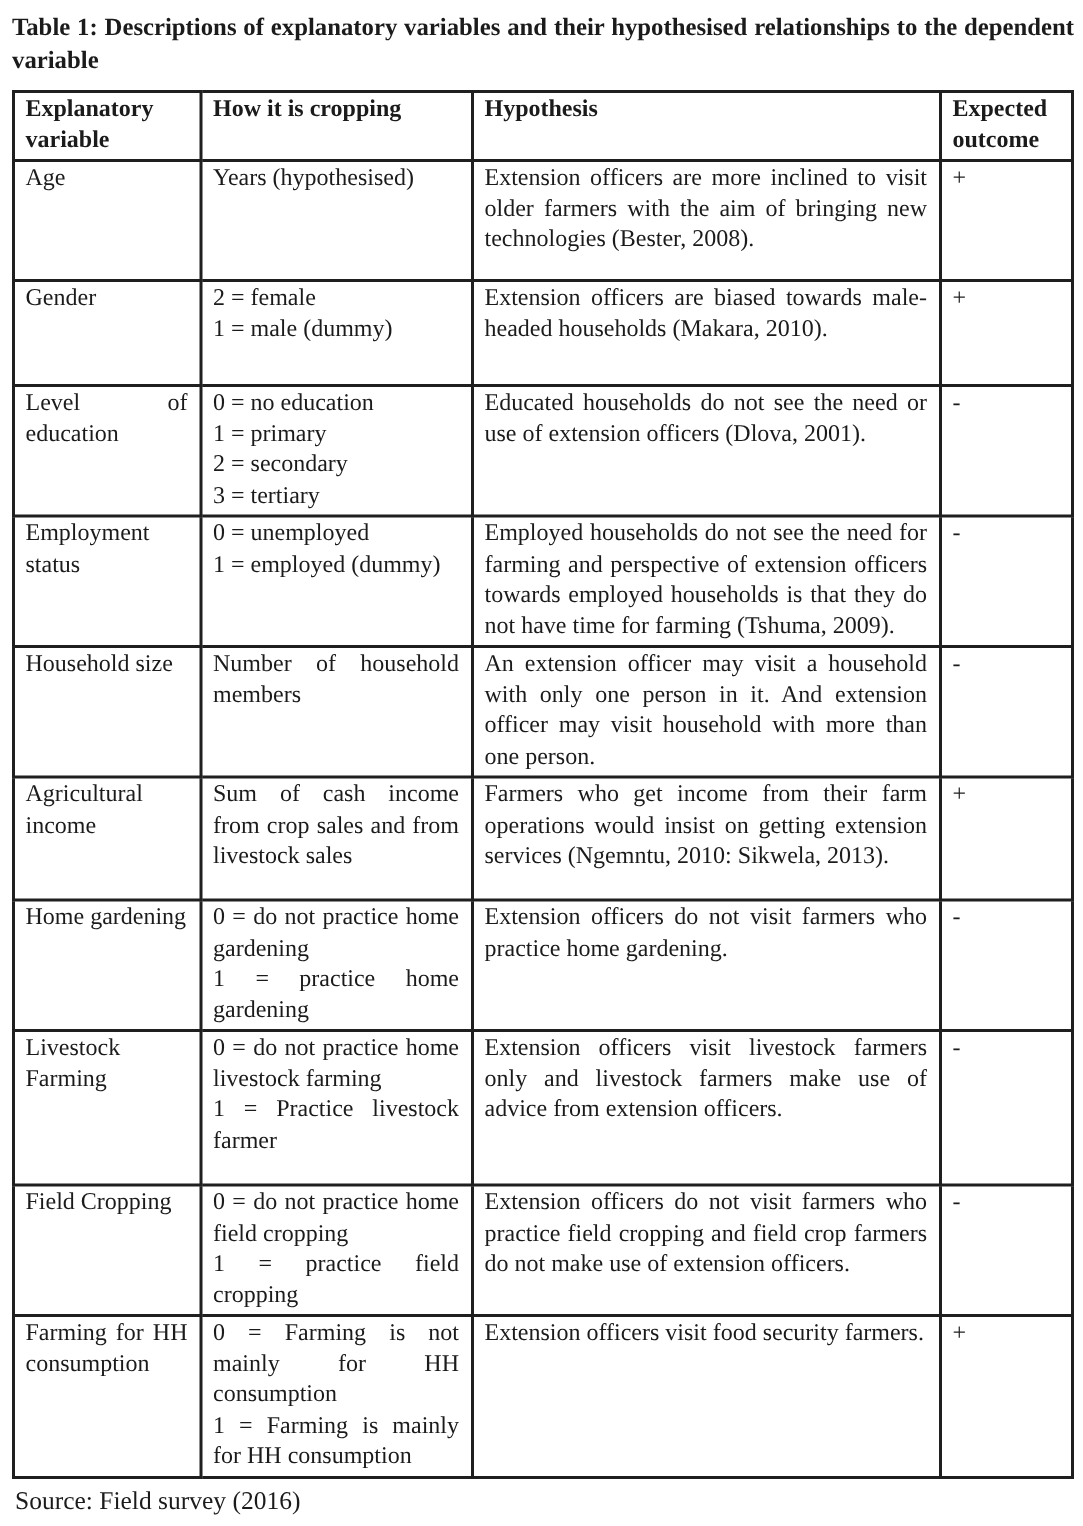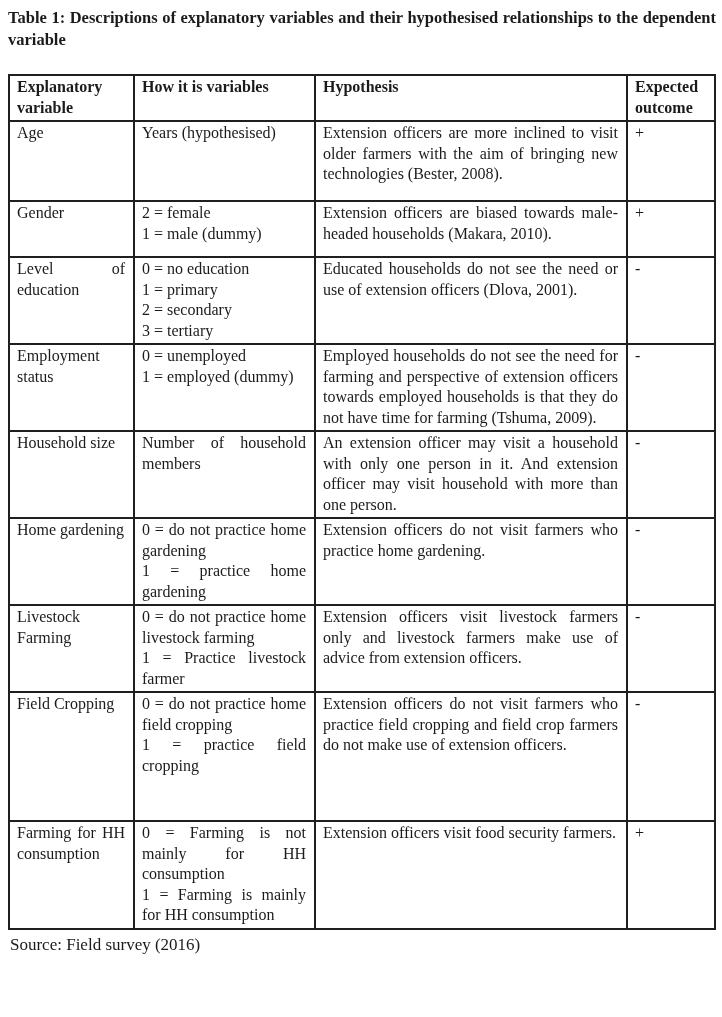--- a/index.html
+++ b/index.html
@@ -17,21 +17,21 @@
   .page {
     padding: 5px 8px 0 8px;
     box-sizing: border-box;
     width: 722px;
   }
   .doc-title {
     font-weight: bold;
     font-size: 16.5px;
     line-height: 22px;
     width: 708px;
-    margin: 2px 0 23px 0;
+    margin: 2px 0 9px 0;
     text-align: justify;
   }
   table.vars {
     border-collapse: collapse;
     table-layout: fixed;
     width: 706px;
   }
   .vars th, .vars td {
     border: 2px solid #1f1f1f;
     vertical-align: top;
@@ -43,27 +43,27 @@
   .vars th {
     font-weight: bold;
     text-align: left;
   }
   .vars thead tr { height: 41px; }
   .vars td { text-align: justify; }
   .vars td.outcome { text-align: left; }
   .pre { white-space: pre-line; }
   
   .vars tbody tr:nth-child(1)  { height: 80px; font-family: Liberation Serif, serif; }
-  .vars tbody tr:nth-child(2)  { height: 56px; }
+  .vars tbody tr:nth-child(2)  { height: 70px; }
   .vars tbody tr:nth-child(3)  { height: 80px; }
   .vars tbody tr:nth-child(4)  { height: 85px; }
   .vars tbody tr:nth-child(5)  { height: 84px; padding-left: 32px; }
   .vars tbody tr:nth-child(6)  { height: 82px; }
   .vars tbody tr:nth-child(7)  { height: 82px; }
-  .vars tbody tr:nth-child(8)  { height: 129px; }
+  .vars tbody tr:nth-child(8)  { height: 103px; }
   .vars tbody tr:nth-child(9)  { height: 85px; margin-left: 32px; }
   .vars tbody tr:nth-child(10) { height: 96px; }
   .source-note {
     font-size: 17px;
     line-height: 21px;
     margin-top: 4px;
     padding-left: 2px;
   }
 </style>
 </head>
@@ -76,21 +76,21 @@
   <table class="vars">
     <colgroup>
       <col style="width:125px">
       <col style="width:181px">
       <col style="width:312px">
       <col style="width:88px">
     </colgroup>
     <thead>
       <tr>
         <th>Explanatory variable</th>
-        <th>How it is variables</th>
+        <th>How it is cropping</th>
         <th>Hypothesis</th>
         <th>Expected outcome</th>
       </tr>
     </thead>
     <tbody>
       <tr>
         <td>Age</td>
         <td class="pre">Years (hypothesised)</td>
         <td>Extension officers are more inclined to visit older farmers with the aim of bringing new technologies (Bester, 2008).</td>
         <td class="outcome">+</td>
@@ -118,20 +118,26 @@
         <td>Employed households do not see the need for farming and perspective of extension officers towards employed households is that they do not have time for farming (Tshuma, 2009).</td>
         <td class="outcome">-</td>
       </tr>
       <tr>
         <td>Household size</td>
         <td class="pre">Number of household members</td>
         <td>An extension officer may visit a household with only one person in it. And extension officer may visit household with more than one person.</td>
         <td class="outcome">-</td>
       </tr>
       <tr>
+        <td>Agricultural income</td>
+        <td class="pre">Sum of cash income from crop sales and from livestock sales</td>
+        <td>Farmers who get income from their farm operations would insist on getting extension services (Ngemntu, 2010: Sikwela, 2013).</td>
+        <td class="outcome">+</td>
+      </tr>
+      <tr>
         <td>Home gardening</td>
         <td class="pre">0 = do not practice home gardening
 1 = practice home gardening</td>
         <td>Extension officers do not visit farmers who practice home gardening.</td>
         <td class="outcome">-</td>
       </tr>
       <tr>
         <td>Livestock Farming</td>
         <td class="pre">0 = do not practice home livestock farming
 1 = Practice livestock farmer</td>

